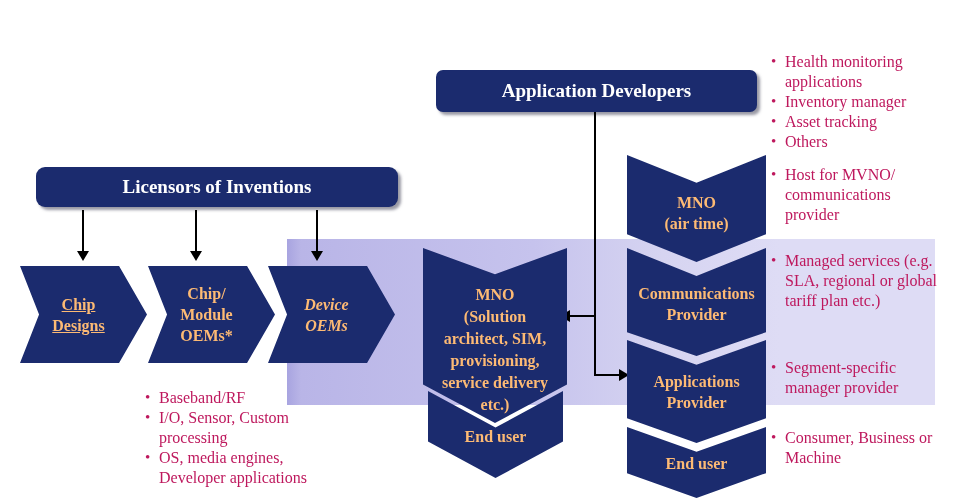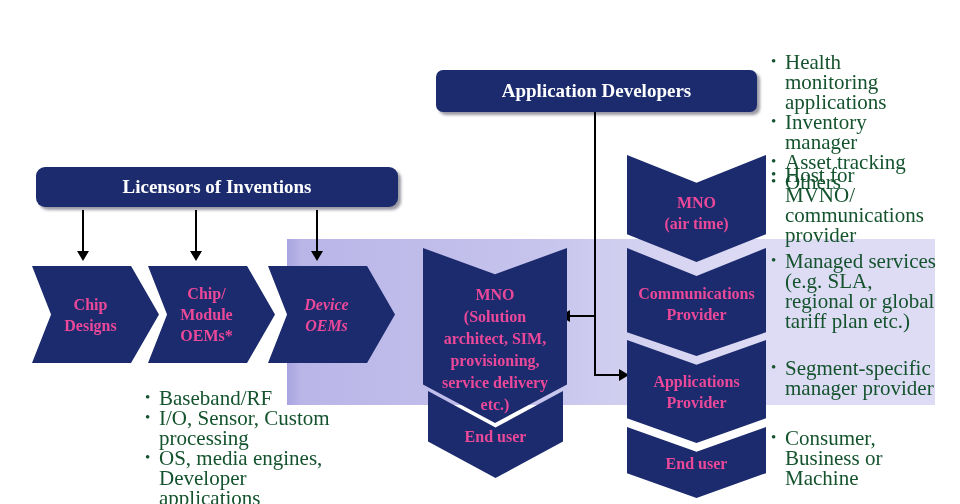--- a/index.html
+++ b/index.html
@@ -16,28 +16,28 @@
   .titlebox{
     position:absolute;background:#1b2b6e;border-radius:9px;color:#fff;
     display:flex;align-items:center;justify-content:center;
     font-weight:bold;font-size:19px;
     box-shadow:3px 3px 3px rgba(70,70,90,.55);
   }
   .box-licensors{left:36px;top:167px;width:362px;height:40px;}
   .box-appdev{left:436px;top:70px;width:321px;height:42px;border-radius:7px;}
   
   .chev{
-    position:absolute;background:#1b2b6e;color:#ec4899;font-weight:bold;
+    position:absolute;background:#1b2b6e;color:#fdba74;font-weight:bold;
     display:flex;align-items:center;justify-content:center;box-sizing:border-box;
   }
   .chev .label{white-space:pre-line;text-align:center;line-height:21px;font-size:16px;}
   
   .chev-right{clip-path:polygon(0 0,78% 0,100% 50%,78% 100%,0 100%,15% 50%);
     width:127px;height:97px;top:266px;padding:0 26px 0 16px;}
-  .chev-chip{left:32px;}
+  .chev-chip{left:20px;text-decoration:underline;}
   .chev-module{left:148px;}
   .chev-device{left:268px;font-style:italic;}
   
   .chev-mno-big{
     left:423px;top:248px;width:144px;height:175px;
     clip-path:polygon(0 0,50% 15%,100% 0,100% 78%,50% 100%,0 78%);
     padding:66px 8px 38px;align-items:center;
   }
   .chev-mno-big .label{line-height:22px;}
   .chev-enduser-c{
@@ -83,21 +83,21 @@
   .lic-h2{left:190px;top:251px;}
   .lic-h3{left:311px;top:251px;}
   .dev-vline{left:594px;top:112px;height:264px;}
   .dev-branchL{left:570px;top:315px;width:25px;}
   .dev-headL{left:560px;top:310px;}
   .dev-branchR{left:595px;top:374px;width:24px;}
   .dev-headR{left:619px;top:369px;}
   
   .notes{
     position:absolute;list-style:none;margin:0;padding:0;
-    font-size:21px;line-height:20px;color:#14532d;font-weight:normal;
+    font-size:16px;line-height:20px;color:#be185d;font-weight:normal;
   }
   .notes li{position:relative;padding-left:17px;}
   .notes li::before{content:"\2022";position:absolute;left:3px;top:-1px;font-size:15px;}
   .notes-apps{left:768px;top:52px;width:160px;}
   .notes-host{left:768px;top:165px;width:160px;}
   .notes-managed{left:768px;top:251px;width:170px;}
   .notes-segment{left:768px;top:358px;width:170px;}
   .notes-consumer{left:768px;top:428px;width:172px;}
   .notes-components{left:142px;top:388px;width:205px;}
 </style>

